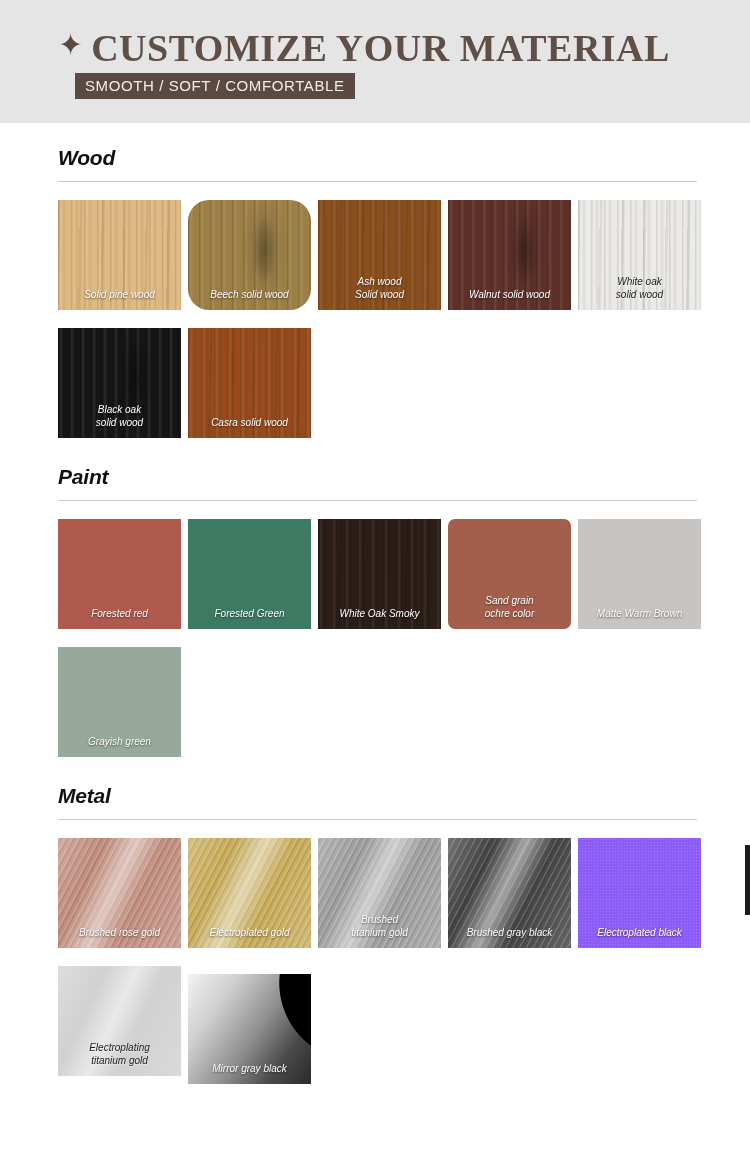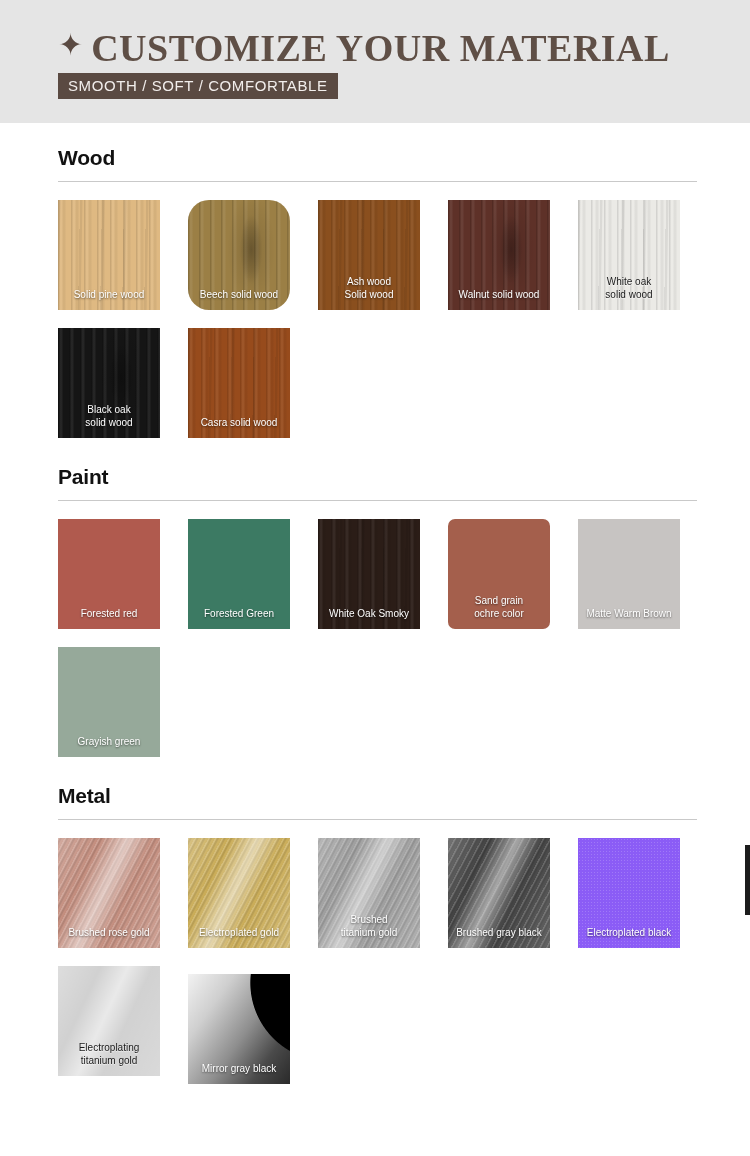--- a/index.html
+++ b/index.html
@@ -48,24 +48,25 @@
   .banner-sub {
     margin-top: 5px;
     display: inline-block;
     background: #5a4a42;
     color: #f2eeec;
     font-size: 15px;
     letter-spacing: 0.6px;
     padding: 4px 10px 5px 10px;
     line-height: 17px;
     white-space: nowrap;
+    margin-left: 17px;
   }
 
   
-  .content { position: relative; padding-top: 22px; }
+  .content { position: relative; padding-top: 22px; font-style: italic; }
 
   .section { padding: 0 58px; }
   .section + .section { margin-top: 26px; }
 
   .section-title {
     font-size: 21px;
     font-weight: bold;
     color: #111111;
     letter-spacing: -0.2px;
     line-height: 26px;
@@ -80,21 +81,21 @@
   .swatch-grid {
     margin-top: 18px;
     display: grid;
     grid-template-columns: repeat(5, 110px);
     column-gap: 20px;
     row-gap: 18px;
   }
 
   .swatch {
     position: relative;
-    width: 102px;
+    width: 123px;
     height: 110px;
     overflow: hidden;
   }
   .swatch-label {
     position: absolute;
     left: 0;
     right: 0;
     bottom: 9px;
     text-align: center;
     font-size: 10px;

